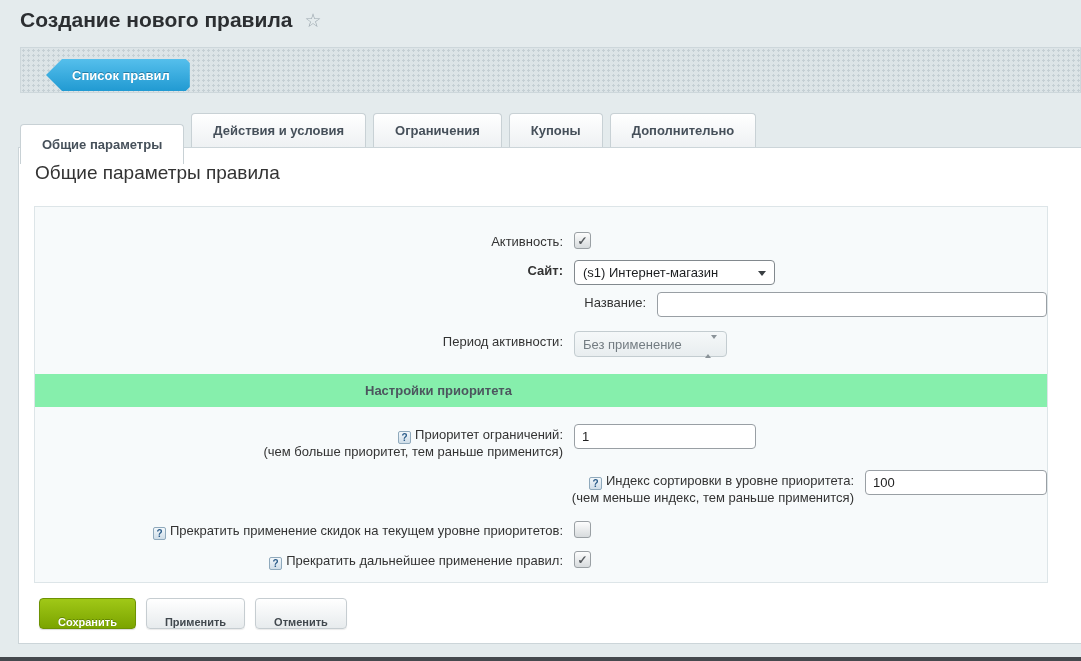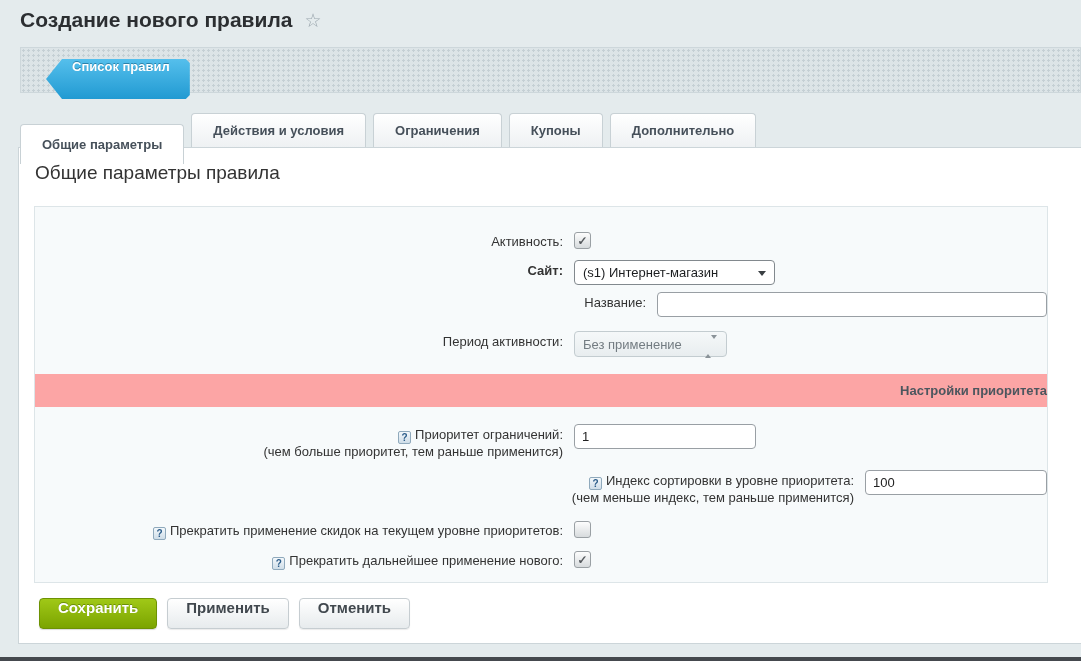--- a/index.html
+++ b/index.html
@@ -21,22 +21,22 @@
   
   .toolbar {
     position:absolute; left:20px; right:0; top:47px; height:46px;
     background-color:#dce4e7;
     background-image:radial-gradient(#c4cfd4 1px, transparent 1.2px);
     background-size:5px 5px;
     border:1px solid #cdd7db;
   }
   .btn-back {
     position:absolute; left:25px; top:11px;
-    height:40px; padding:0 20px 0 26px;
-    display:flex; 
+    height:32px; padding:0 20px 0 26px;
+    display:flex; align-items:center;
     background:linear-gradient(#55bfec, #219ad2);
     clip-path:polygon(16px 0, calc(100% - 4px) 0, 100% 4px, 100% calc(100% - 4px), calc(100% - 4px) 100%, 16px 100%, 0 50%);
     color:#fff; font-size:13px; font-weight:bold;
     text-shadow:0 -1px 0 rgba(0,60,90,.45);
     cursor:pointer;
   }
   
   .tabs { position:absolute; left:20px; top:108px; display:flex; gap:7px; align-items:flex-start; }
   .tab {
     height:34px; margin-top:5px; padding:0 21px;
@@ -129,35 +129,35 @@
     width:17px; height:17px; border:1px solid #9aa0a4; border-radius:3px;
     background:linear-gradient(#fdfdfd,#d7dbdd);
     display:flex; align-items:center; justify-content:center;
     cursor:pointer; margin-top:1px;
   }
   .checkbox .check-glyph { display:none; font-size:12px; font-weight:bold; color:#55595d; line-height:1; }
   .checkbox.checked .check-glyph { display:block; }
   
   .section-bar {
     height:33px; margin-top:17px; margin-bottom:17px;
-    background:#fca5a5;
-    display:flex; align-items:center; justify-content:flex-end;
+    background:#86efac;
+    display:flex; align-items:center; justify-content:flex-start;
     padding-left:330px;
     font-size:13px; font-weight:bold; color:#4c565e;
   }
   
   .mb10 { margin-bottom:10px; }
   .mb13 { margin-bottom:7px; }
   .mb14 { margin-bottom:14px;justify-content:flex-end; }
   
   .button-bar { position:absolute; left:20px; top:450px; display:flex; gap:10px; }
   .btn {
     height:31px; padding:0 18px; border-radius:4px;
-    font-size:15px; font-weight:bold; font-family:"Liberation Sans",sans-serif;
-    display:flex; align-items:flex-start; cursor:pointer;
+    font-size:11px; font-weight:bold; font-family:"Liberation Sans",sans-serif;
+    display:flex; align-items:flex-end; cursor:pointer;
   }
   .btn-save {
     background:linear-gradient(#a0c817,#7ba400);
     border:1px solid #6d9203;
     color:#fff; text-shadow:0 -1px 0 rgba(60,90,0,.5);
     box-shadow:0 1px 1px rgba(0,0,0,.15);
   }
   .btn-plain {
     background:linear-gradient(#ffffff,#e7ebed);
     border:1px solid #c6cdd1;
@@ -270,21 +270,21 @@
       </div>
       <div class="field-cell">
         <div class="checkbox">
           
         </div>
       </div>
     </div>
 
     <div class="form-row">
       <div class="label-cell">
-        <span class="help-icon">?</span><span>Прекратить дальнейшее применение нового:</span>
+        <span class="help-icon">?</span><span>Прекратить дальнейшее применение правил:</span>
       </div>
       <div class="field-cell">
         <div class="checkbox checked">
           <span class="check-glyph">✓</span>
         </div>
       </div>
     </div>
 
   </div>
 

